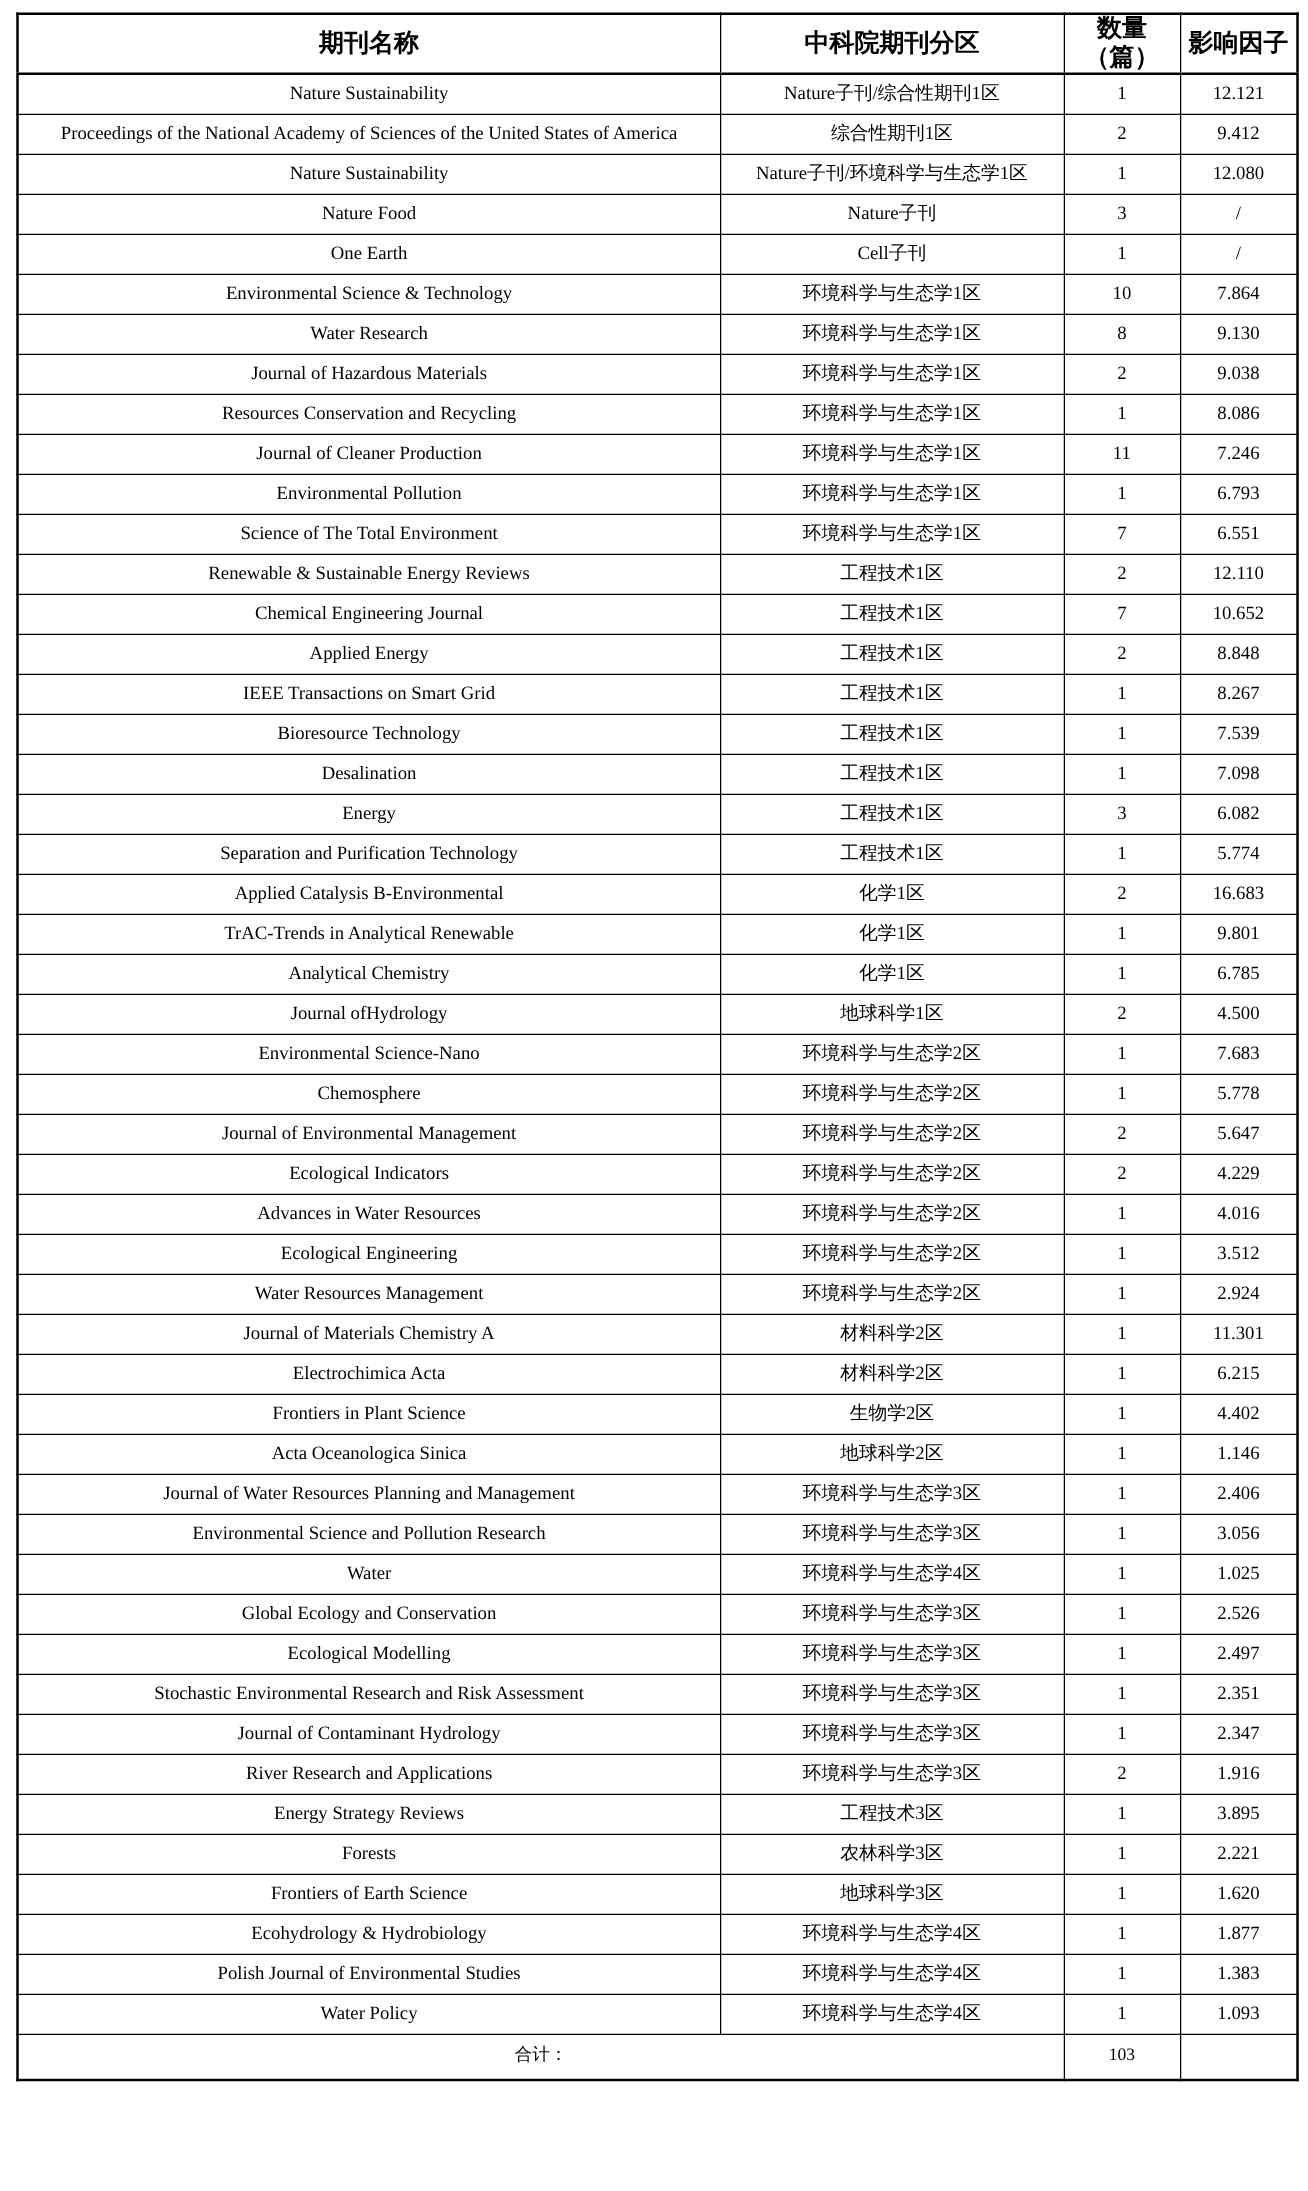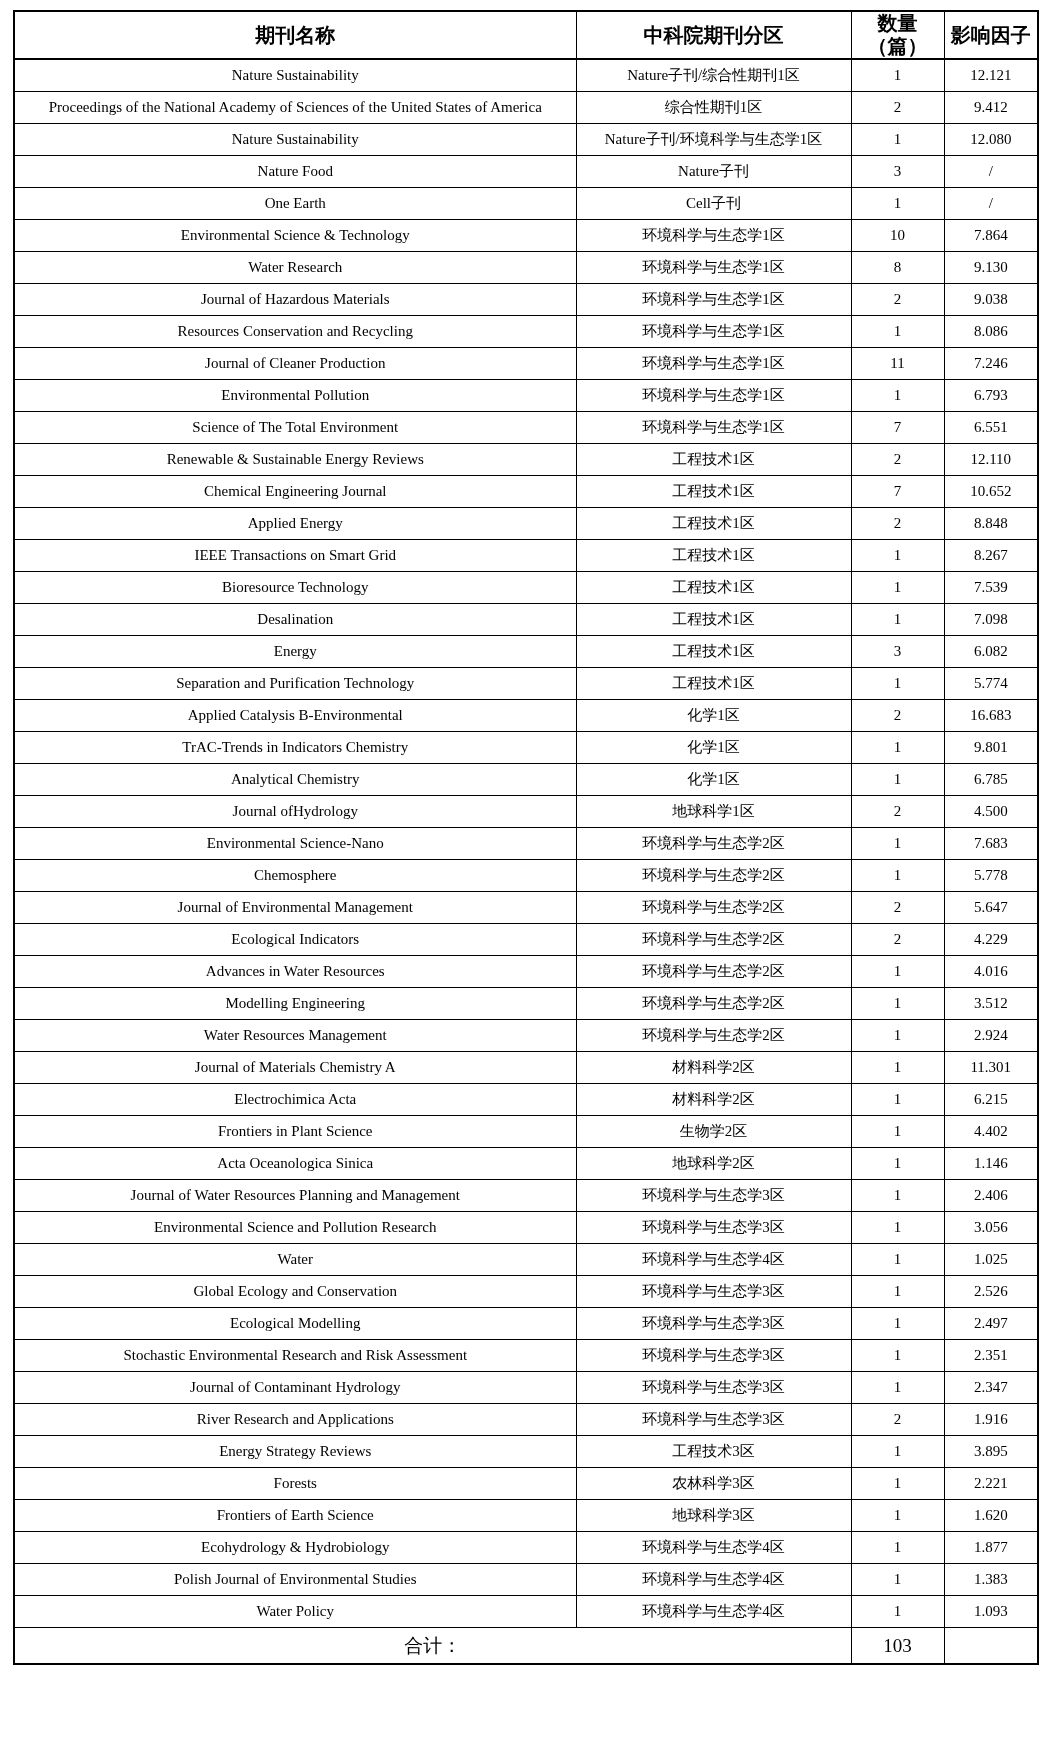--- a/index.html
+++ b/index.html
@@ -37,21 +37,21 @@
     font-weight: bold;
     border-bottom: 2px solid #000000;
   }
   .journal-table tbody td {
     height: 31px;
     font-size: 15px;
     font-weight: normal;
   }
   .journal-table tfoot td {
     height: 35px;
-    font-size: 19px;
+    font-size: 14px;
   }
   .col-name   { width: 562px; }
   .col-zone   { width: 275px; }
   .col-count  { width: 93px;  }
   .col-impact { width: 94px;  }
 </style>
 </head>
 <body>
 
 <div class="page">
@@ -191,21 +191,21 @@
           <td>1</td>
           <td>5.774</td>
         </tr>
         <tr>
           <td>Applied Catalysis B-Environmental</td>
           <td>化学1区</td>
           <td>2</td>
           <td>16.683</td>
         </tr>
         <tr>
-          <td>TrAC-Trends in Indicators Chemistry</td>
+          <td>TrAC-Trends in Analytical Renewable</td>
           <td>化学1区</td>
           <td>1</td>
           <td>9.801</td>
         </tr>
         <tr>
           <td>Analytical Chemistry</td>
           <td>化学1区</td>
           <td>1</td>
           <td>6.785</td>
         </tr>
@@ -239,21 +239,21 @@
           <td>2</td>
           <td>4.229</td>
         </tr>
         <tr>
           <td>Advances in Water Resources</td>
           <td>环境科学与生态学2区</td>
           <td>1</td>
           <td>4.016</td>
         </tr>
         <tr>
-          <td>Modelling Engineering</td>
+          <td>Ecological Engineering</td>
           <td>环境科学与生态学2区</td>
           <td>1</td>
           <td>3.512</td>
         </tr>
         <tr>
           <td>Water Resources Management</td>
           <td>环境科学与生态学2区</td>
           <td>1</td>
           <td>2.924</td>
         </tr>

